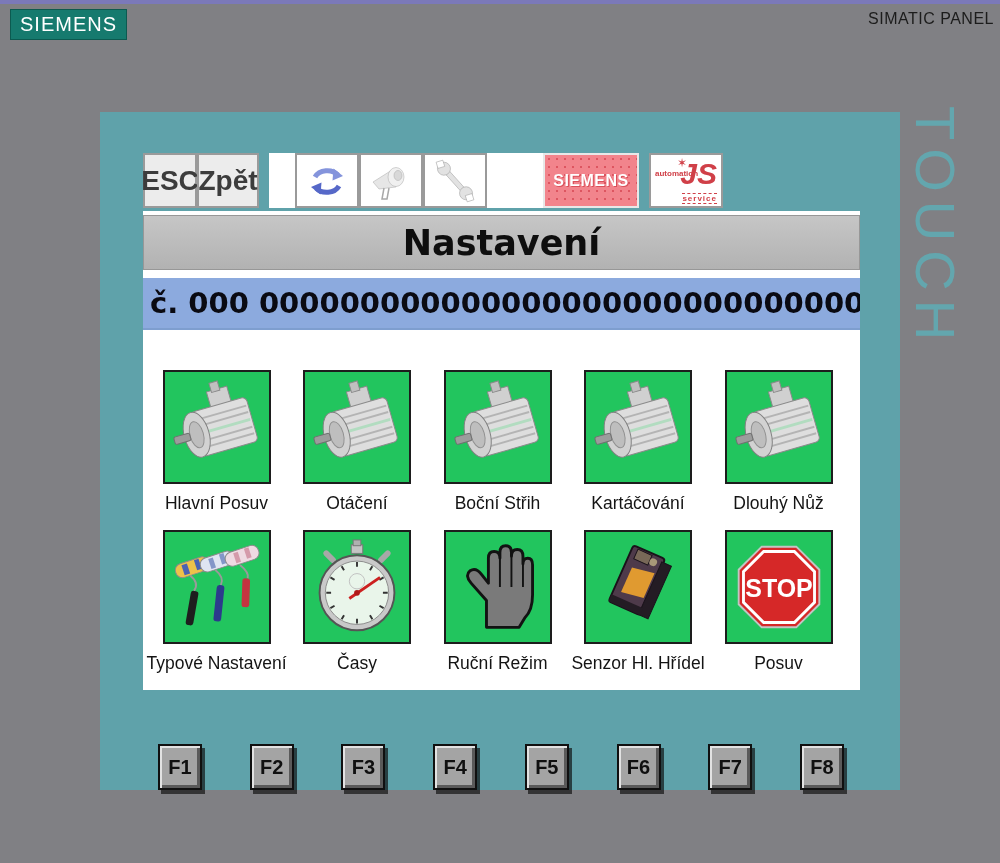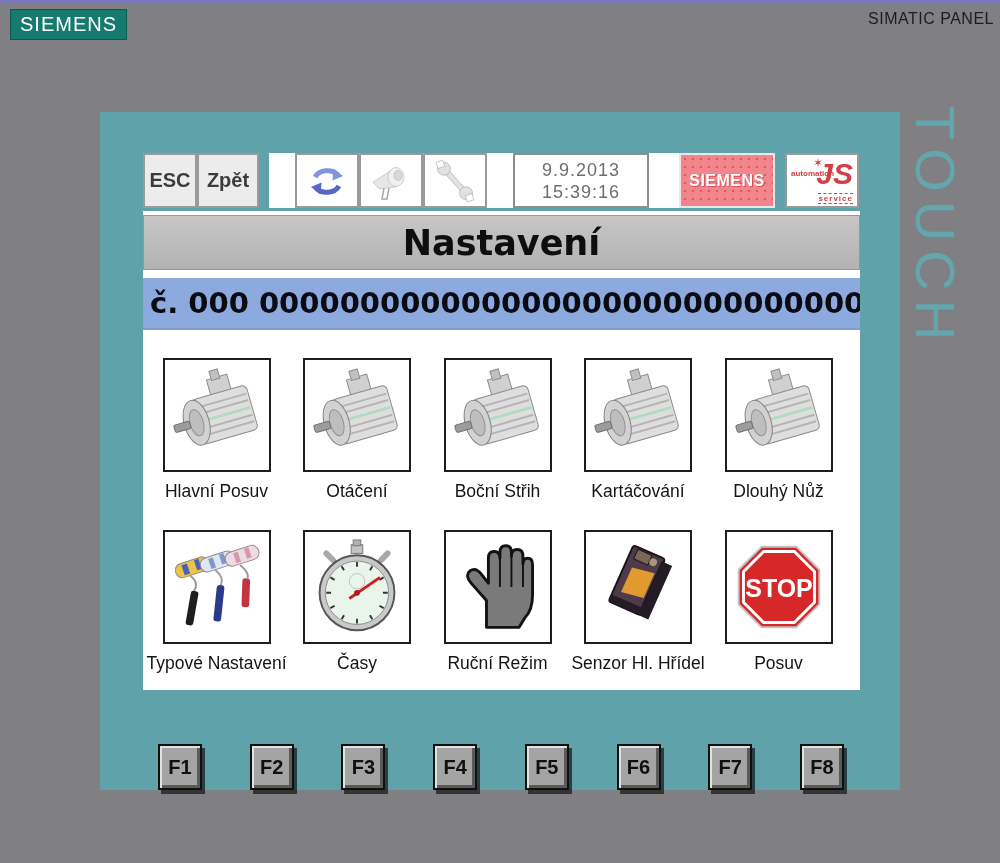--- a/index.html
+++ b/index.html
@@ -13,21 +13,21 @@
 
   .bezel{position:absolute;left:100px;top:112px;width:800px;height:678px;background:#5fa2aa;}
   .touch{position:absolute;left:968px;top:106px;transform:rotate(90deg);transform-origin:top left;
     font-size:56px;color:#63a6ae;letter-spacing:9px;white-space:nowrap;font-weight:500;}
 
   .screen-white{position:absolute;left:43px;top:99px;width:717px;height:479px;background:#ffffff;}
 
   
   .toolbar{position:absolute;left:43px;top:41px;height:55px;display:flex;align-items:stretch;}
   .tb-btn{box-sizing:border-box;border:2px solid #9a9a9a;background:#ececec;color:#3c3c3c;
-    font-weight:bold;font-size:20px;display:flex;align-items:center;justify-content:center;}
+    font-weight:bold;font-size:28px;display:flex;align-items:center;justify-content:center;}
   .tb-icon-btn{box-sizing:border-box;border:2px solid #9a9a9a;background:#ffffff;
     display:flex;align-items:center;justify-content:center;}
   .tb-spacer{background:#ffffff;}
   .tb-gap{background:transparent;}
   .dots{background-image:radial-gradient(circle,#6e6e6e 0.9px,transparent 1.15px);
     background-size:8px 8px;background-position:3px 3px;}
   .datetime{box-sizing:border-box;width:136px;border:2px solid #8e8e8e;background:#fff;
     display:flex;flex-direction:column;align-items:center;justify-content:center;
     color:#6e6e6e;font-size:18px;line-height:22px;letter-spacing:1px;}
   .schulte{box-sizing:border-box;width:96px;border:2px solid #e8e8e8;background:#f2848c;
@@ -49,23 +49,23 @@
     background:linear-gradient(#c6c6c6,#b2b2b2);border:1px solid #979797;
     display:flex;align-items:center;justify-content:center;
     font-family:"DejaVu Sans",sans-serif;font-weight:bold;font-size:35px;color:#0e0e0e;}
   .bluebar{position:absolute;left:43px;top:166px;width:717px;height:52px;box-sizing:border-box;
     background:#8caade;border-bottom:2px solid #7e9ecf;display:flex;align-items:center;
     font-family:"DejaVu Sans",sans-serif;font-weight:bold;font-size:29px;color:#0a0a12;
     padding-left:7px;white-space:nowrap;overflow:hidden;}
 
   
   .tile-row{position:absolute;left:58px;width:679px;display:flex;justify-content:space-between;}
-  .row1{top:246px;} .row2{top:418px;}
+  .row1{top:258px;} .row2{top:418px;}
   .tile{width:117px;display:flex;flex-direction:column;align-items:center;cursor:pointer;}
-  .tile-box{box-sizing:border-box;width:108px;height:114px;border:2px solid #1d1d1d;background:#ffffff;
+  .tile-box{box-sizing:border-box;width:108px;height:114px;border:2px solid #1d1d1d;background:#22c55e;
     display:flex;align-items:center;justify-content:center;}
   .tile-label{margin-top:9px;font-size:17.5px;color:#141414;white-space:nowrap;}
 
   
   .fkeys{position:absolute;left:58px;top:632px;width:686px;display:flex;justify-content:space-between;}
   .fkey{box-sizing:border-box;width:44px;height:46px;background:#a4a4a4;border:2px solid #101010;
     box-shadow:inset 2px 2px 0 #e2e2e2,inset -3px -3px 0 #5a5a5a,3px 4px 0 rgba(10,10,10,0.65);
     display:flex;align-items:center;justify-content:center;
     font-weight:bold;font-size:20px;color:#101010;cursor:pointer;}
 </style>
@@ -108,24 +108,20 @@
           <g transform="rotate(-42 50 50)">
             <rect x="45" y="18" width="10" height="64" fill="#e2e2e2" stroke="#9a9a9a"></rect>
             <circle cx="50" cy="17" r="13" fill="#e2e2e2" stroke="#9a9a9a"></circle>
             <rect x="43" y="-1" width="14" height="13" fill="#ffffff" stroke="#9a9a9a" transform="rotate(25 50 7)"></rect>
             <circle cx="50" cy="83" r="13" fill="#e2e2e2" stroke="#9a9a9a"></circle>
             <rect x="43" y="88" width="14" height="13" fill="#ffffff" stroke="#9a9a9a" transform="rotate(25 50 93)"></rect>
           </g>
         </svg>
       </div>
       <div class="tb-spacer" style="width:26px"></div>
-      <div class="datetime dots">
-        <span>9.9.2013</span>
-        <span>15:39:16</span>
-      </div>
       <div class="tb-spacer" style="width:30px"></div>
       <div class="schulte">
         <span>SIEMENS</span>
       </div>
       <div class="tb-gap" style="width:10px"></div>
       <div class="jslogo dots">
         <span class="js-top">automation</span>
         <span class="js-star">✶</span>
         <span class="js-main">JS</span>
         <span class="js-bottom">service</span>

